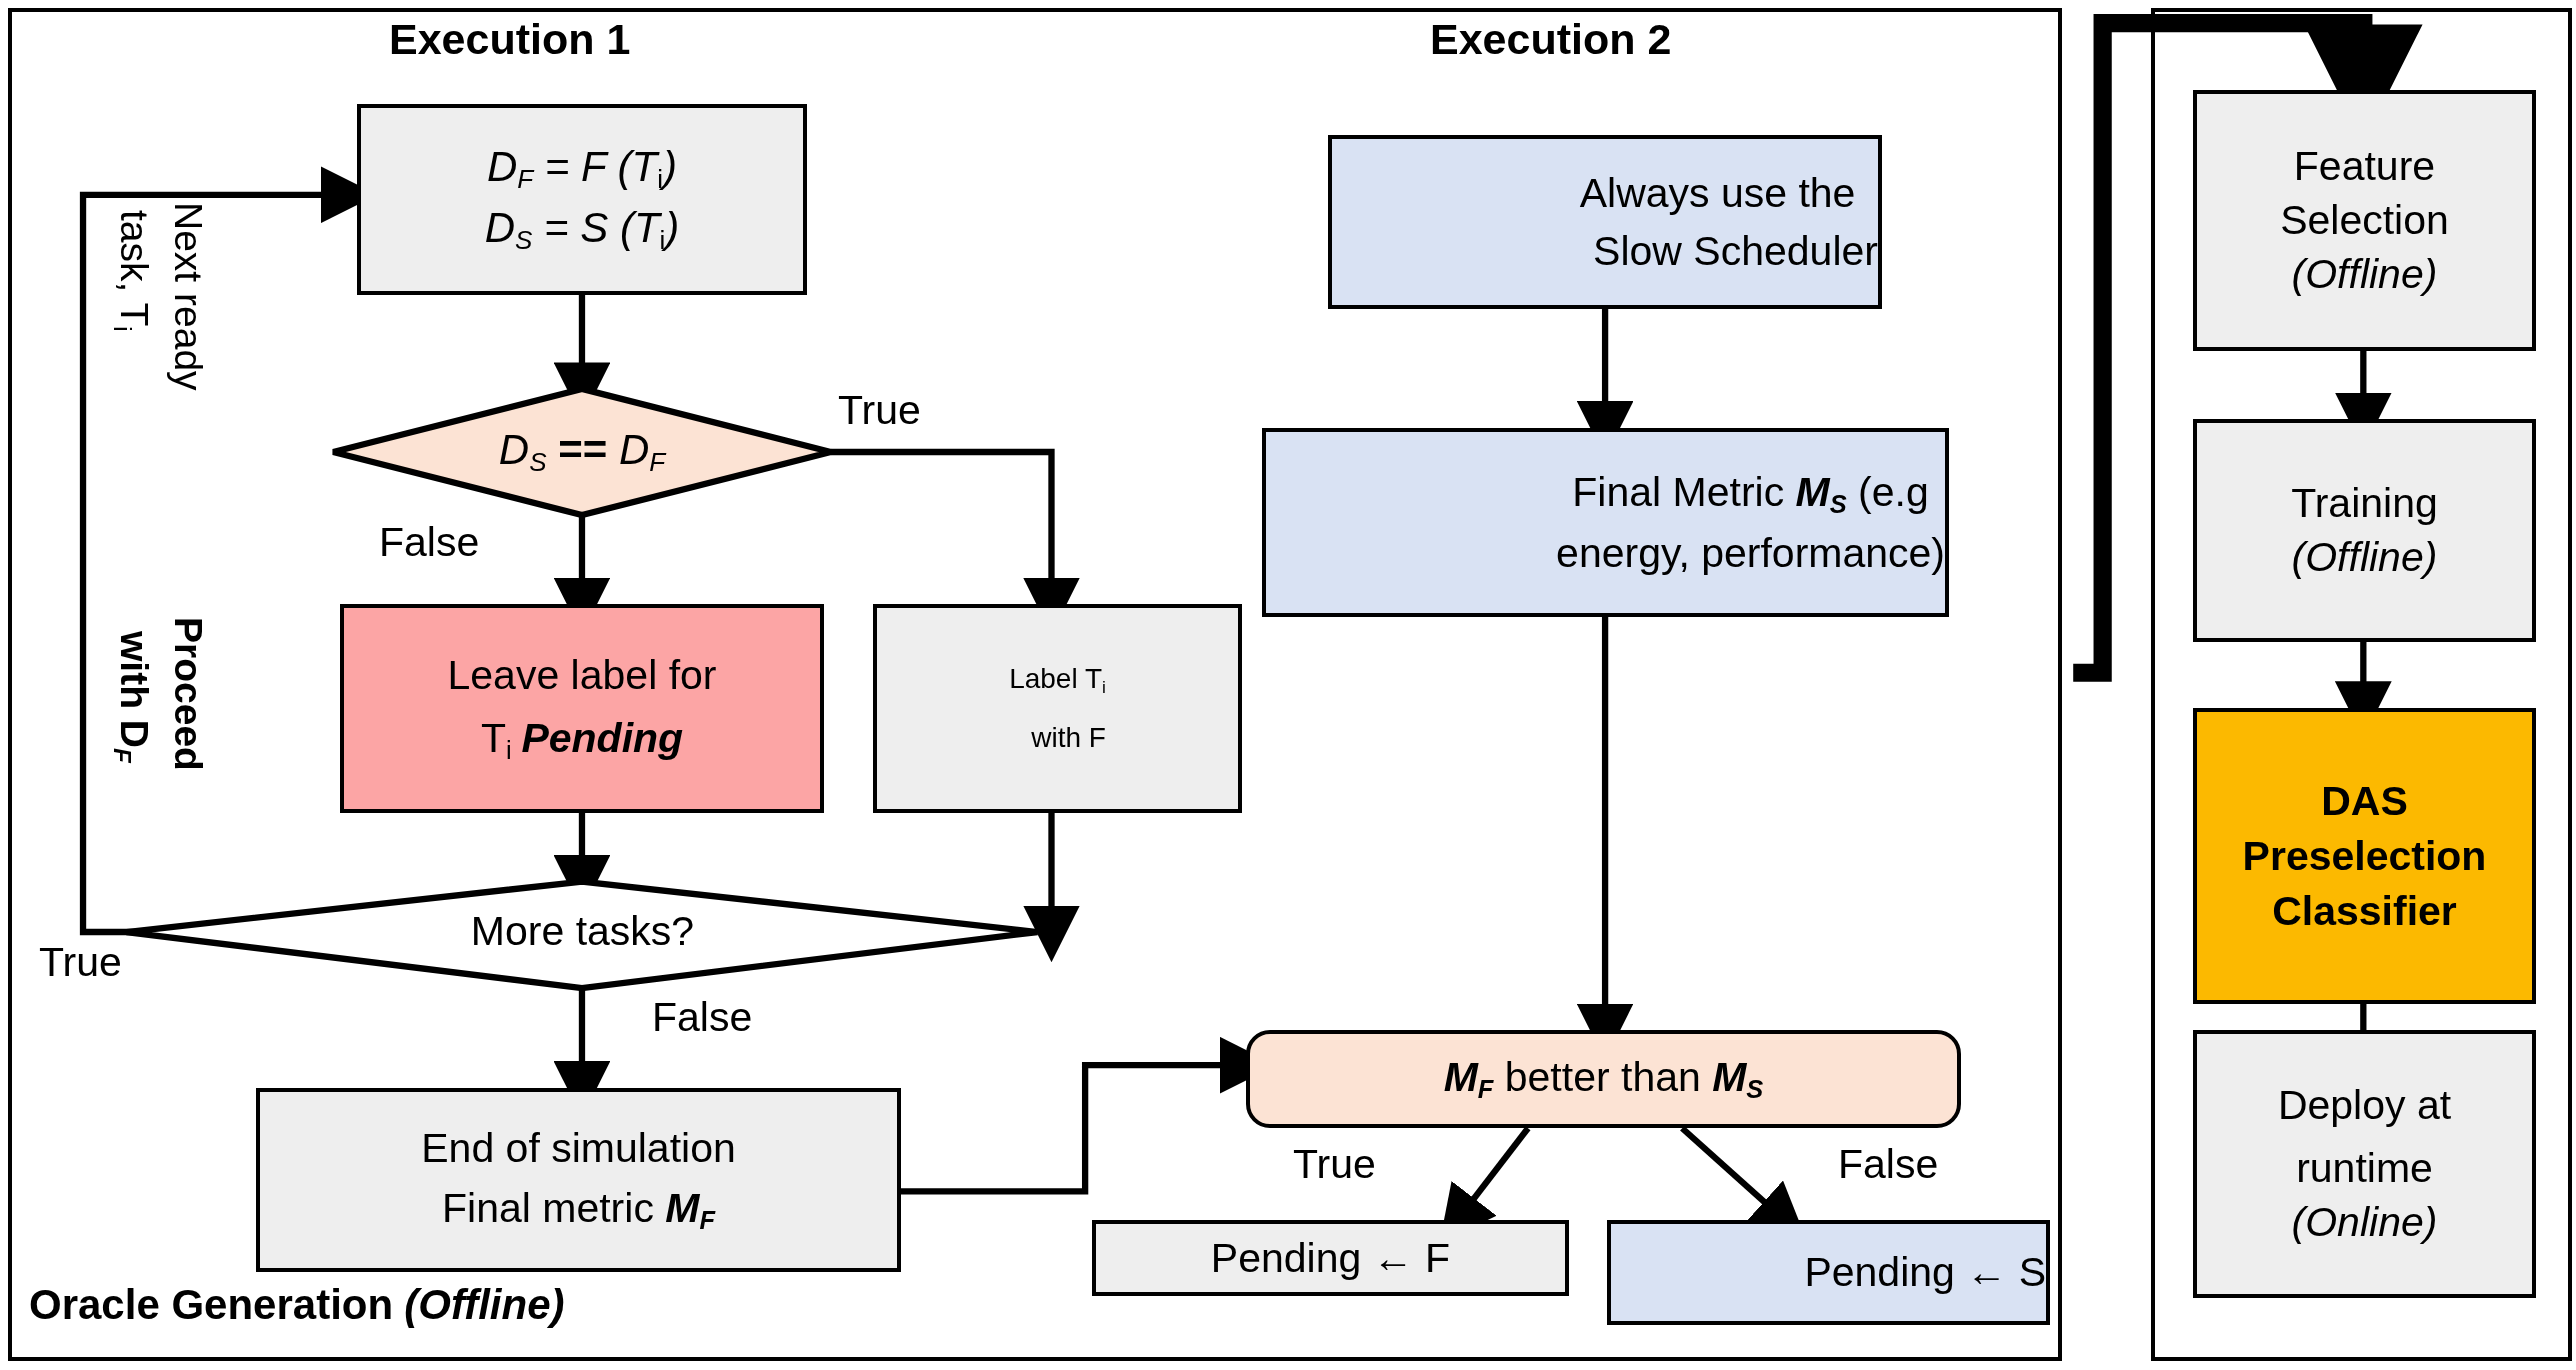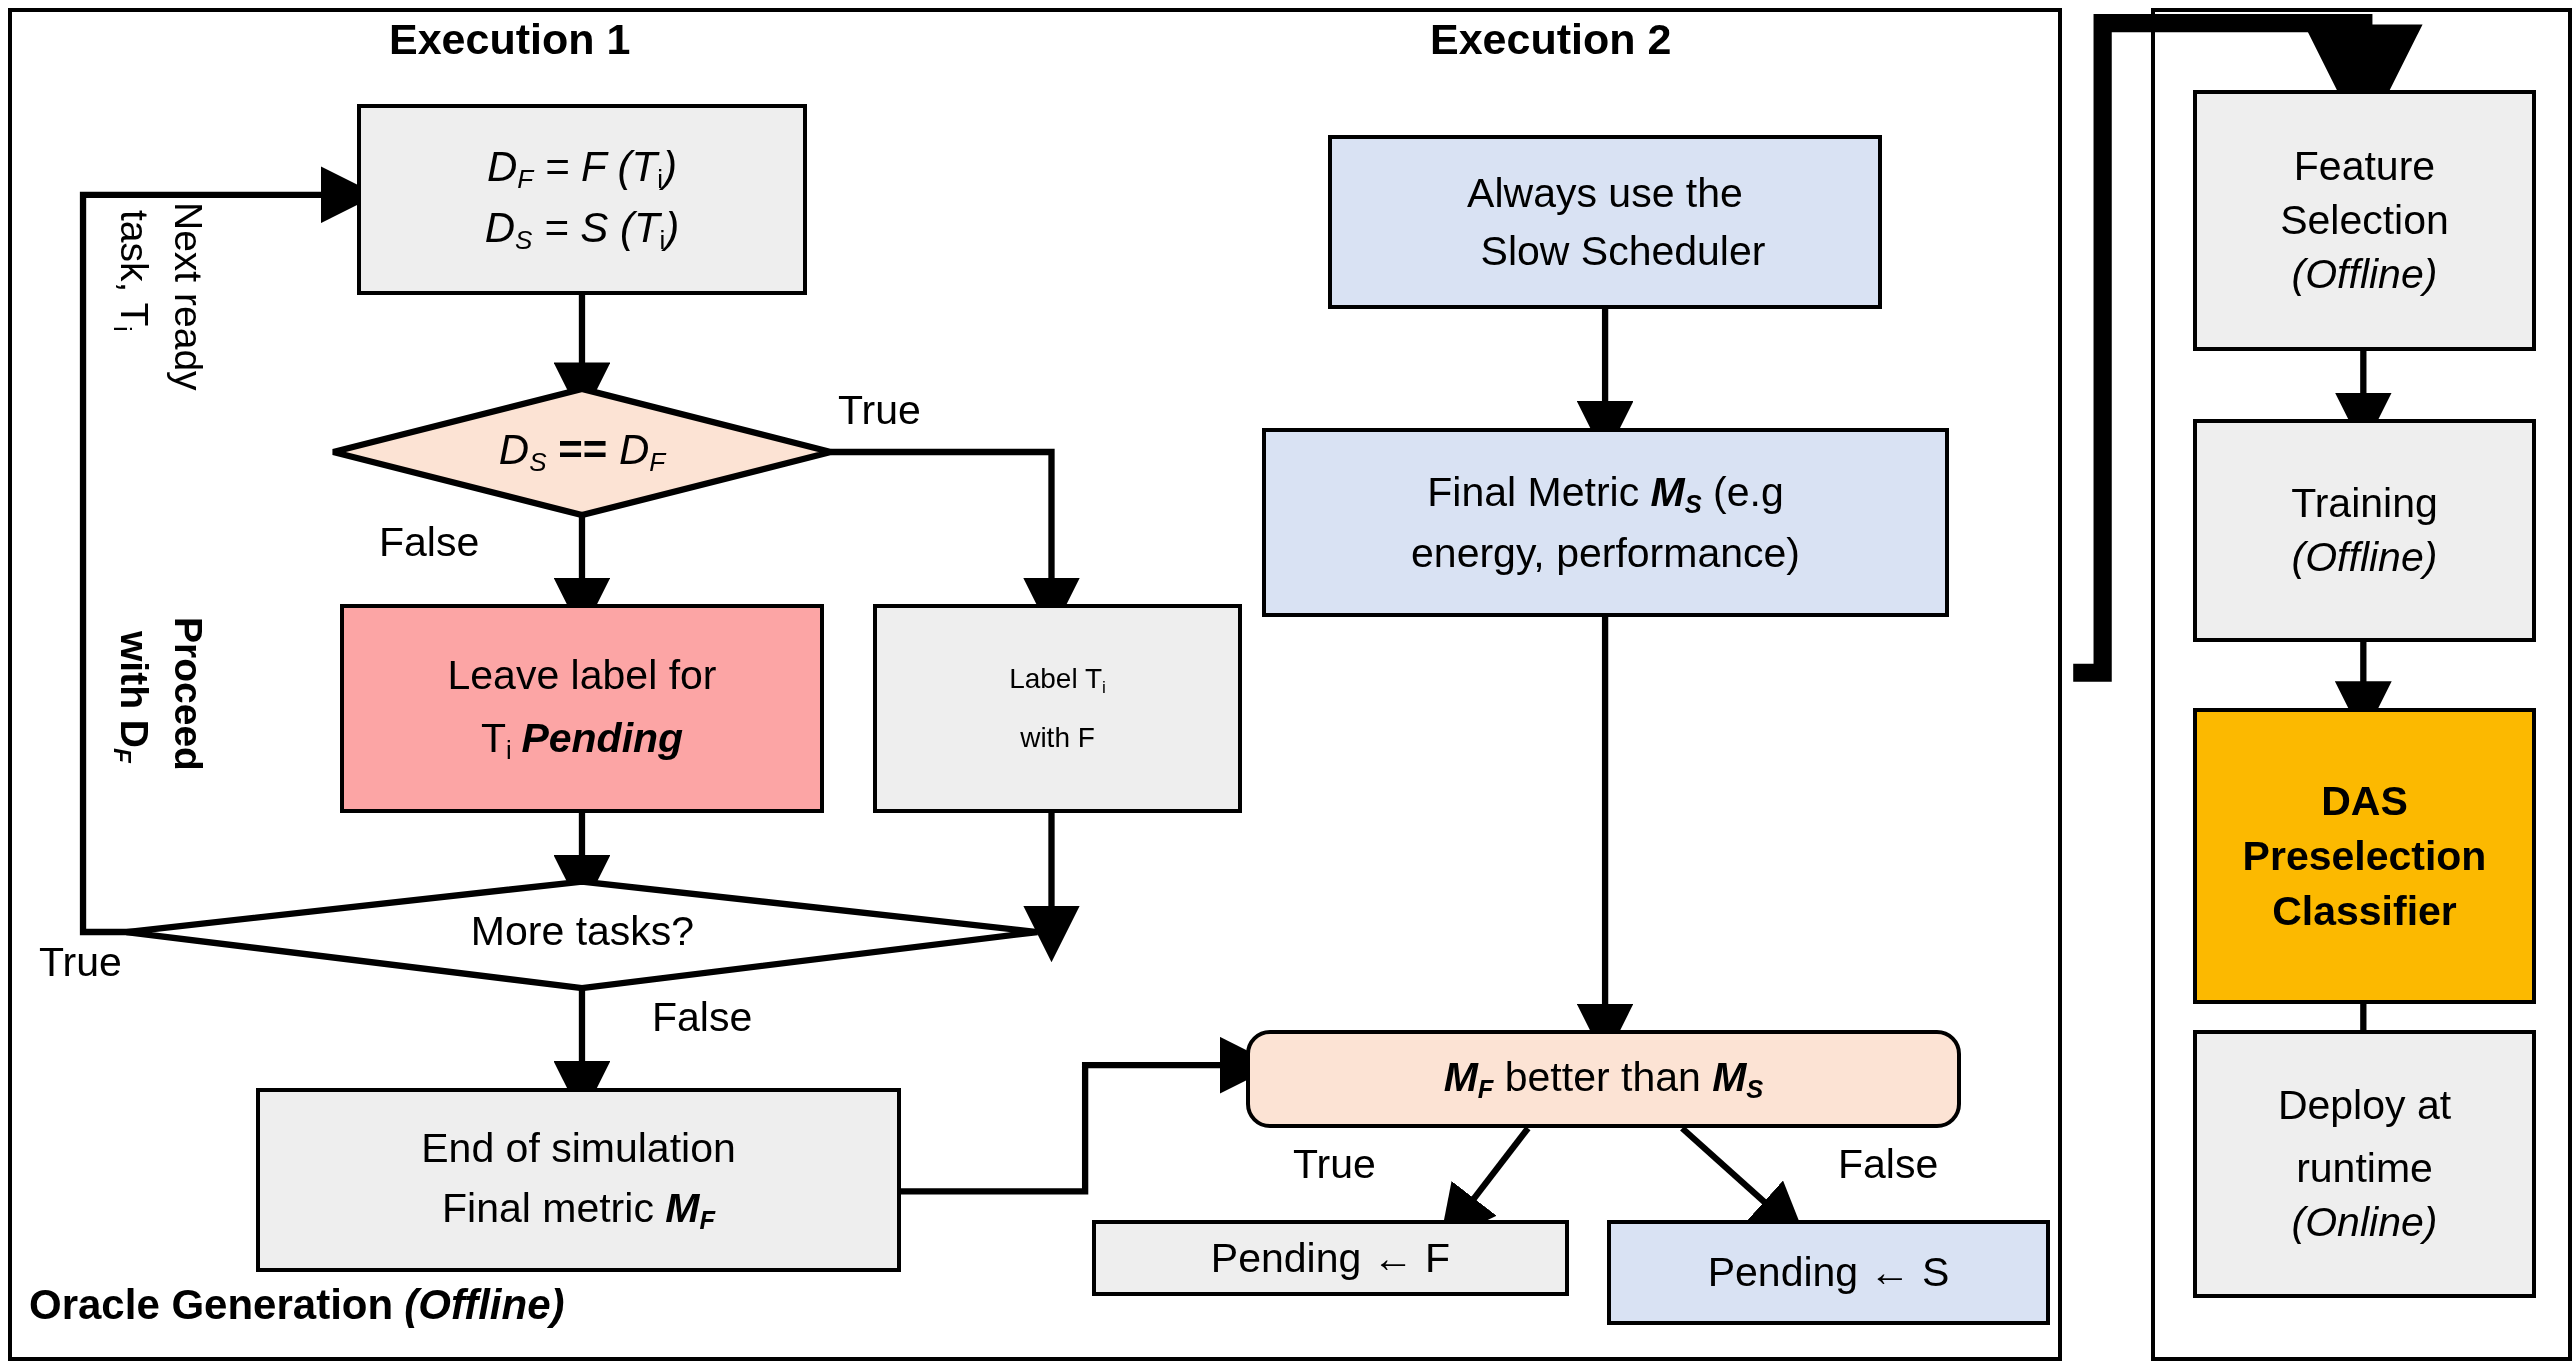--- a/index.html
+++ b/index.html
@@ -3,21 +3,21 @@
 <meta charset="utf-8">
 <style>
   html,body{margin:0;padding:0;background:#ffffff;}
   body{font-family:"Liberation Sans", sans-serif;}
   #canvas{position:relative;width:2576px;height:1370px;background:#fff;overflow:hidden;}
   svg.layer{position:absolute;left:0;top:0;width:2576px;height:1370px;pointer-events:none;}
   .node{position:absolute;box-sizing:border-box;display:flex;align-items:center;justify-content:center;
         text-align:center;line-height:1.14;color:#000;}
   .rect{border:4.9px solid #000;}
   .gray{background:#eeeeee;}
-  .blue{background:#d9e2f3;}
+  .blue{background:#d9e2f3;justify-content:flex-end;}
   .peach{background:#fce3d4;}
   .amber{background:#fcb900;}
   .white{background:#fca5a5;}
   .round{border-radius:24px;}
   .lbl{position:absolute;color:#000;white-space:nowrap;}
   .vert{position:absolute;color:#000;white-space:nowrap;transform-origin:0 0;}
   .hdr{font-weight:bold;}
   .it{font-style:italic;}
   .bi{font-weight:bold;font-style:italic;}
   .sub{font-size:0.62em;vertical-align:-0.28em;font-style:italic;}
@@ -117,21 +117,21 @@
         <span>T</span><span class="subr">i</span><span class="bi" style="margin-left:9.8px;">Pending</span>
       </div>
     </div>
   </div>
 
   <div class="node rect gray" style="left:873px;top:604px;width:369px;height:209px;font-size:28px;">
     <div>
       <div>
         <span>Label T</span><span class="subr">i</span>
       </div>
-      <div style="margin-top:25px;">with F</div>
+      <div style="margin-top:25px;text-align:right;">with F</div>
     </div>
   </div>
 
   <svg class="layer" viewBox="0 0 3675 1955">
     <polygon points="830,1258 1480,1330 830,1410 180,1330" fill="#ffffff" stroke="#000" stroke-width="9"></polygon>
   </svg>
   <div class="lbl" style="left:393px;top:908px;width:379px;text-align:center;font-size:41px;">
     <span>More tasks?</span>
   </div>
   <div class="lbl" style="left:39px;top:939px;font-size:41px;">

